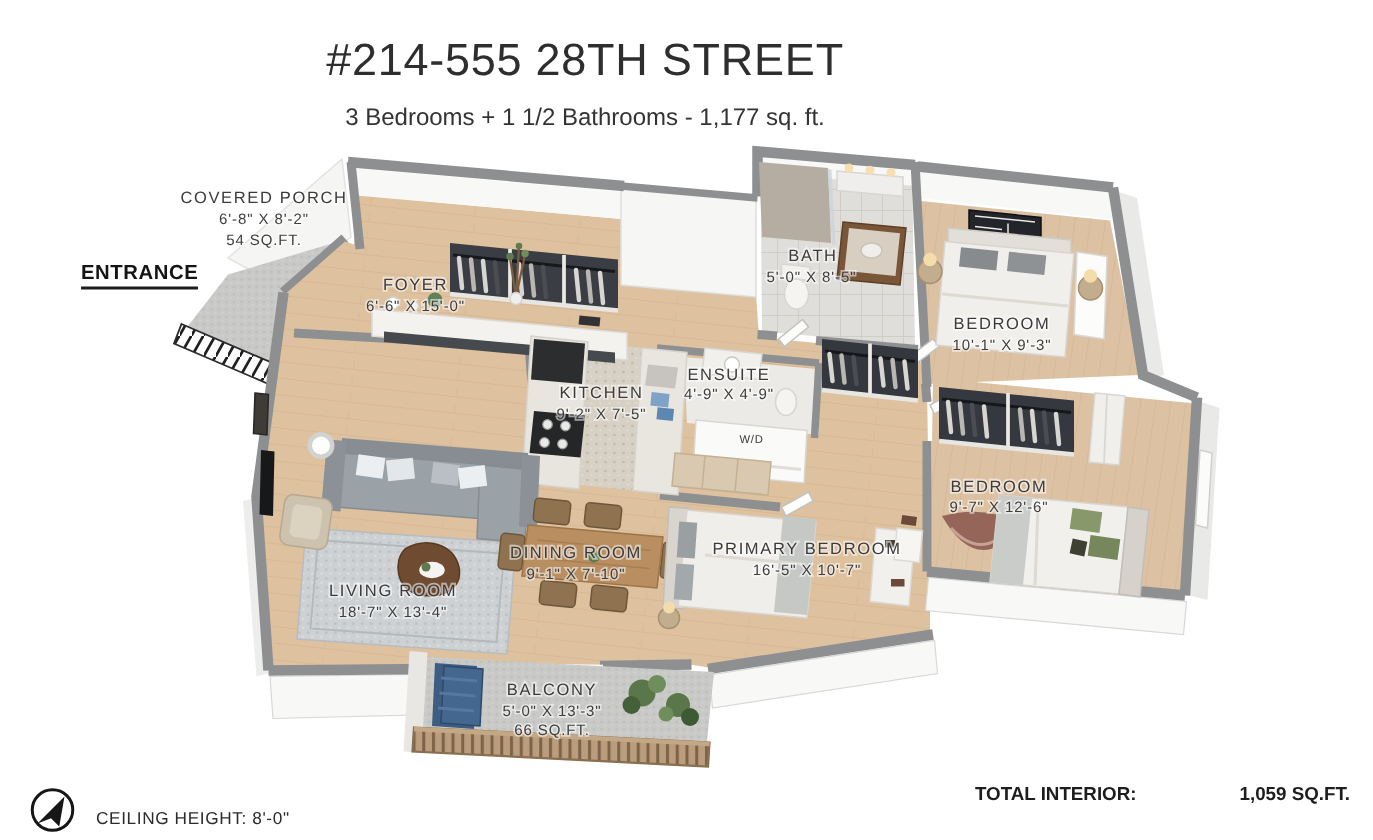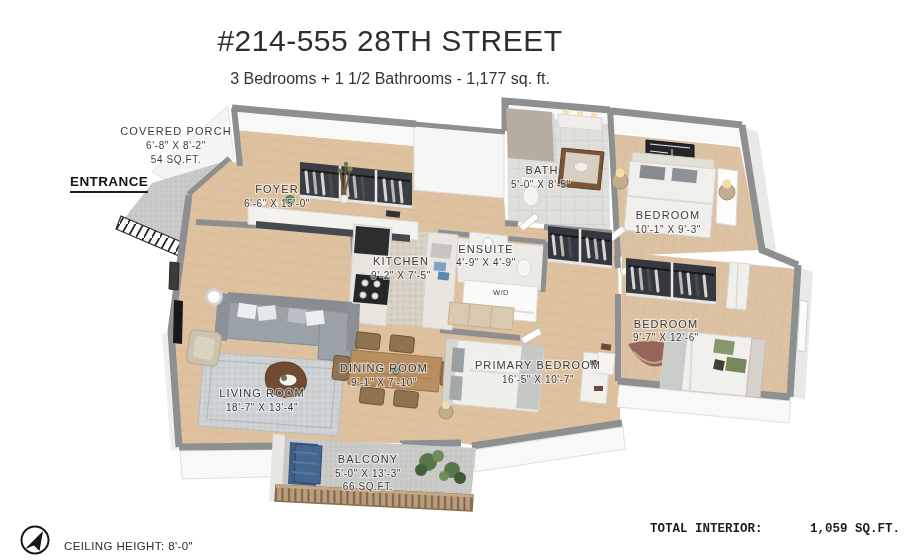--- a/index.html
+++ b/index.html
@@ -2,25 +2,25 @@
 <html><head>
 <meta charset="utf-8">
 <style>
   html,body{margin:0;padding:0;background:#ffffff;}
   #stage{position:relative;width:915px;height:560px;background:#fff;overflow:hidden;
          font-family:"Liberation Sans",sans-serif;}
   #plan{position:absolute;left:0;top:0;}
   .hdr{position:absolute;left:0;width:780px;text-align:center;color:#2e2e2e;}
   #title{top:24px;font-size:30px;letter-spacing:.5px;font-weight:400;}
   #subtitle{top:70px;font-size:16px;color:#333;}
-  #entrance{position:absolute;left:70px;top:174px;font-size:13.5px;font-weight:700;
+  #entrance{position:absolute;left:54px;top:174px;font-size:13.5px;font-weight:700;
             color:#141414;letter-spacing:.4px;border-bottom:2.5px solid #1d1d1d;padding-bottom:2px;}
   #ceiling{position:absolute;left:64px;top:540px;font-size:11.5px;color:#2b2b2b;letter-spacing:.4px;}
   #compass{position:absolute;left:15px;top:520px;}
-  #totals{position:absolute;left:650px;top:522px;width:250px;color:#1d1d1d;font-family:Liberation Mono, monospace;}
+  #totals{position:absolute;left:650px;top:522px;width:250px;color:#1d1d1d;}
   .trow{display:flex;justify-content:space-between;line-height:15.5px;}
   .trow.b{font-weight:700;font-size:12.5px;}
   .trow.r{font-weight:400;font-size:12px;color:#2c2c2c;}
   .rn{font-size:11px;letter-spacing:1.1px;fill:#3b3b3b;text-anchor:middle;
       paint-order:stroke;stroke:#ffffff;stroke-width:2.4px;stroke-opacity:.55;}
   .rd{font-size:10px;letter-spacing:.6px;fill:#3e3e3e;text-anchor:middle;
       paint-order:stroke;stroke:#ffffff;stroke-width:2.2px;stroke-opacity:.55;}
   .wd{font-size:7.5px;letter-spacing:.5px;fill:#3b3b3b;text-anchor:middle;}
   .wall{stroke:#8d8f91;fill:none;}
 </style>

